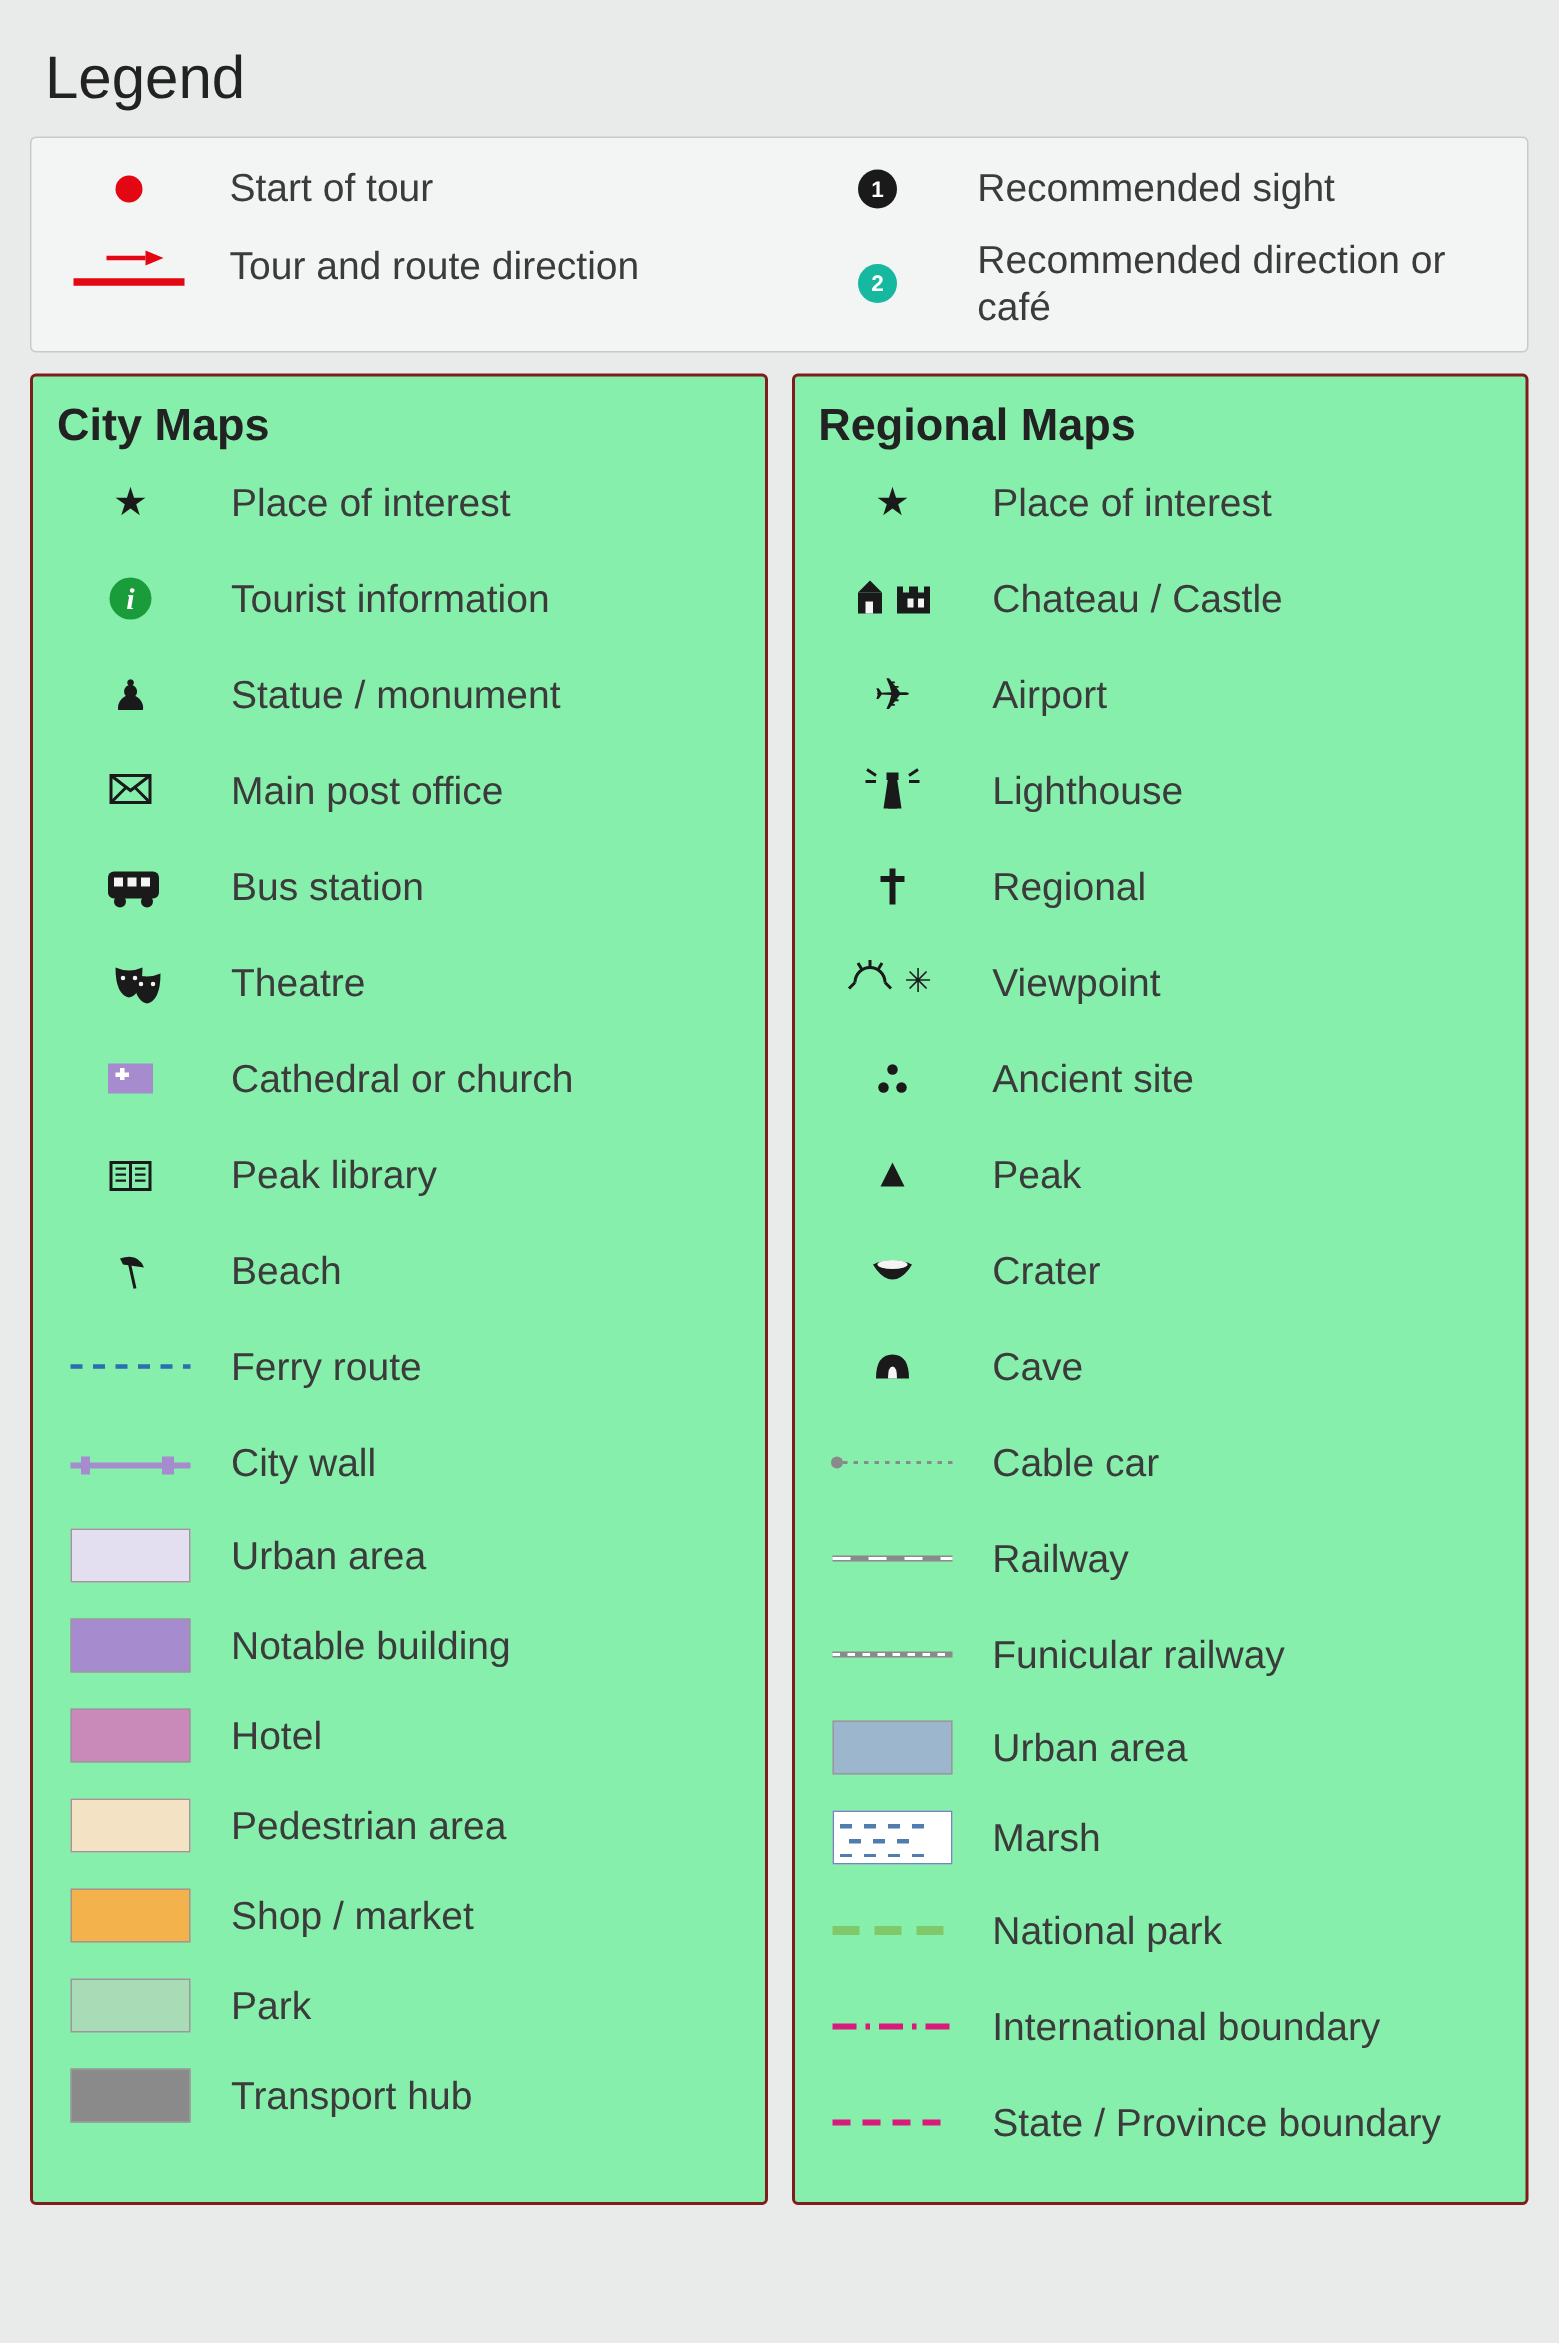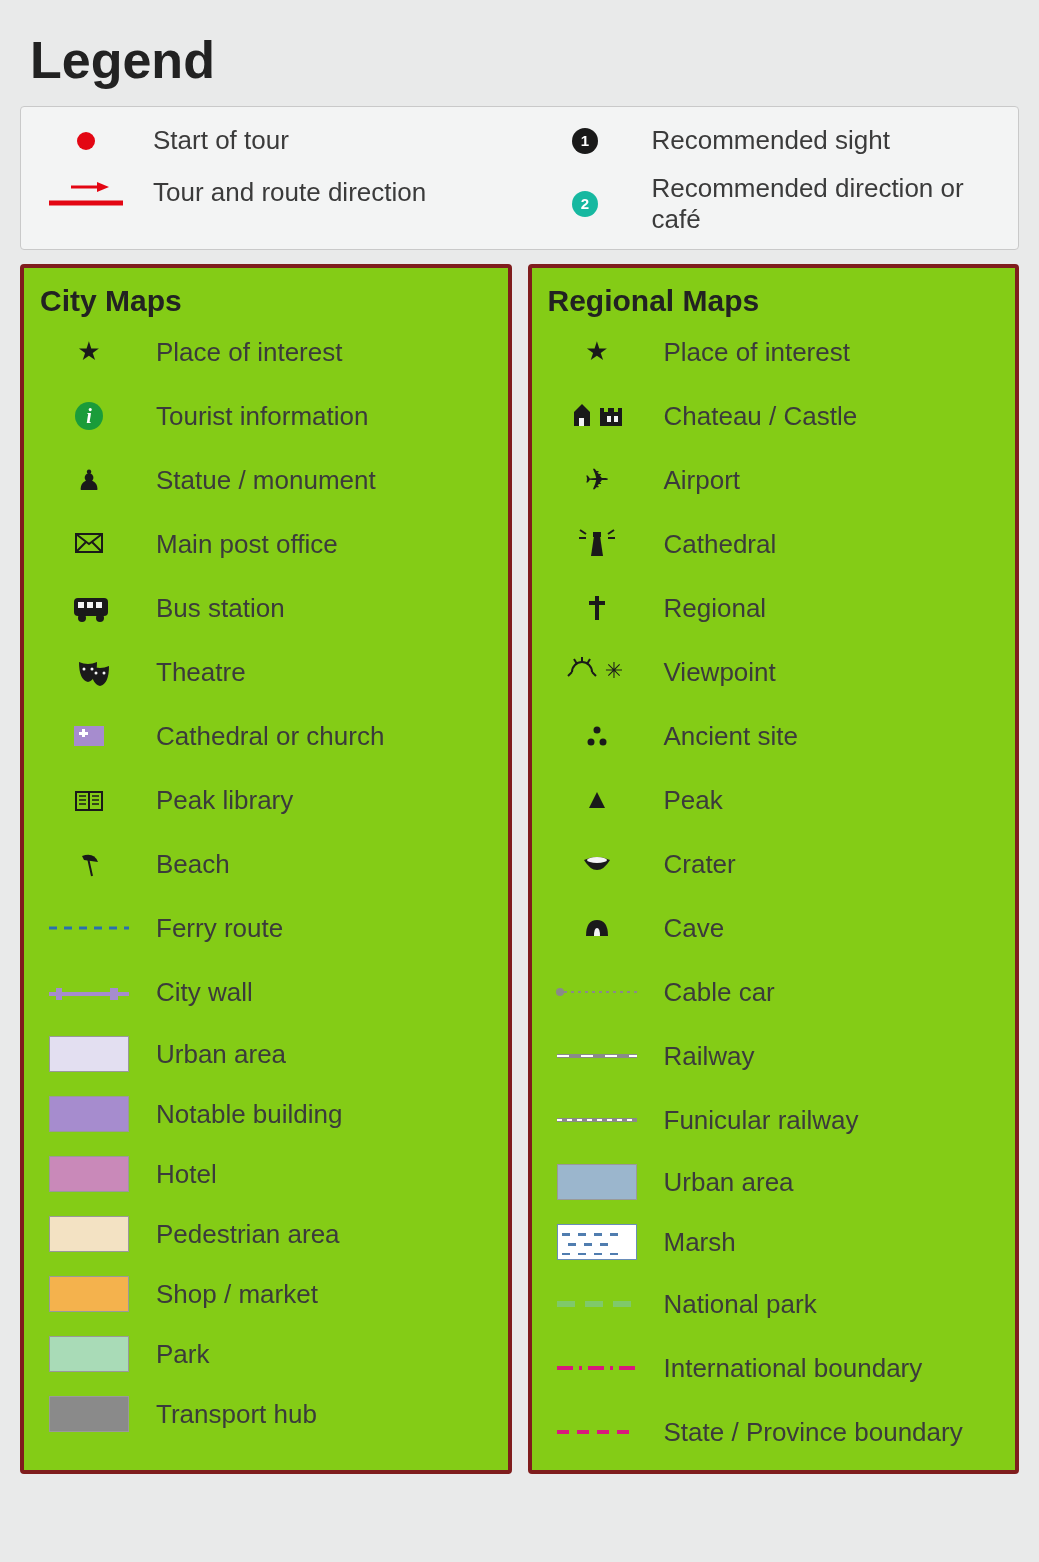--- a/index.html
+++ b/index.html
@@ -4,22 +4,22 @@
 <style>
 * { margin: 0; padding: 0; box-sizing: border-box; }
 body {
   font-family: Arial, Helvetica, sans-serif;
   background: #e9eaea;
   width: 1039px;
   padding: 20px;
   color: #222;
 }
 h1 {
-  font-size: 52px;
-  font-weight: bold;
+  font-size: 40px;
+  font-weight: normal;
   margin: 10px 10px 16px 10px;
 }
 .top-box {
   background: #f3f4f4;
   border: 1px solid #c9c9c9;
   border-radius: 4px;
   padding: 14px 10px;
   display: grid;
   grid-template-columns: 1fr 1fr;
   gap: 0 20px;
@@ -42,24 +42,24 @@
   color: #3b3b3b;
   line-height: 1.2;
 }
 .columns {
   display: grid;
   grid-template-columns: 1fr 1fr;
   gap: 16px;
   margin-top: 14px;
 }
 .panel {
-  background: #84cc16;
-  border: 4px solid #7f1d1d;
+  background: #86efac;
+  border: 2px solid #7f1d1d;
   border-radius: 4px;
-  padding: 12px 10px 18px 10px;
+  padding: 12px 10px 33px 10px;
 }
 .panel h2 {
   font-size: 30px;
   font-weight: bold;
   margin: 4px 6px 14px 6px;
 }
 .list { display: flex; flex-direction: column; gap: 24px; }
 .swatch {
   width: 80px; height: 36px;
   border: 1px solid #999;
@@ -338,21 +338,21 @@
             <svg width="110" height="40">
               <rect x="52" y="12" width="6" height="20" fill="#1a1a1a"></rect>
               <polygon points="49,32 61,32 58,12 52,12" fill="#1a1a1a"></polygon>
               <rect x="51" y="8" width="8" height="5" fill="#1a1a1a"></rect>
               <line x1="44" y1="10" x2="38" y2="6" stroke="#1a1a1a" stroke-width="2"></line>
               <line x1="44" y1="14" x2="37" y2="14" stroke="#1a1a1a" stroke-width="2"></line>
               <line x1="66" y1="10" x2="72" y2="6" stroke="#1a1a1a" stroke-width="2"></line>
               <line x1="66" y1="14" x2="73" y2="14" stroke="#1a1a1a" stroke-width="2"></line>
             </svg>
           </div>
-          <div class="label">Cathedral</div>
+          <div class="label">Lighthouse</div>
         </div>
         <div class="row">
           <div class="icon-cell">
             <svg width="110" height="40">
               <line x1="55" y1="8" x2="55" y2="32" stroke="#1a1a1a" stroke-width="4"></line>
               <line x1="47" y1="15" x2="63" y2="15" stroke="#1a1a1a" stroke-width="4"></line>
             </svg>
           </div>
           <div class="label">Regional</div>
         </div>

